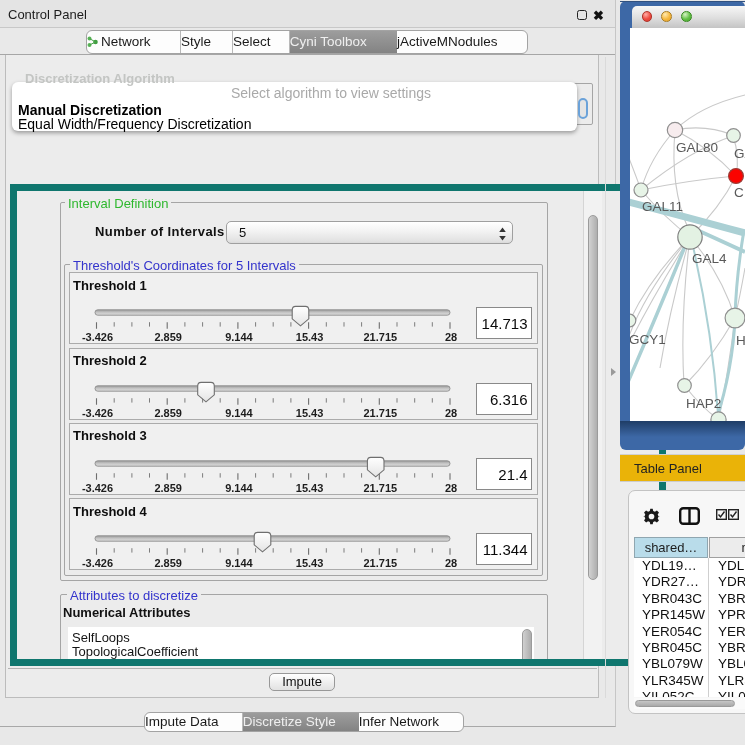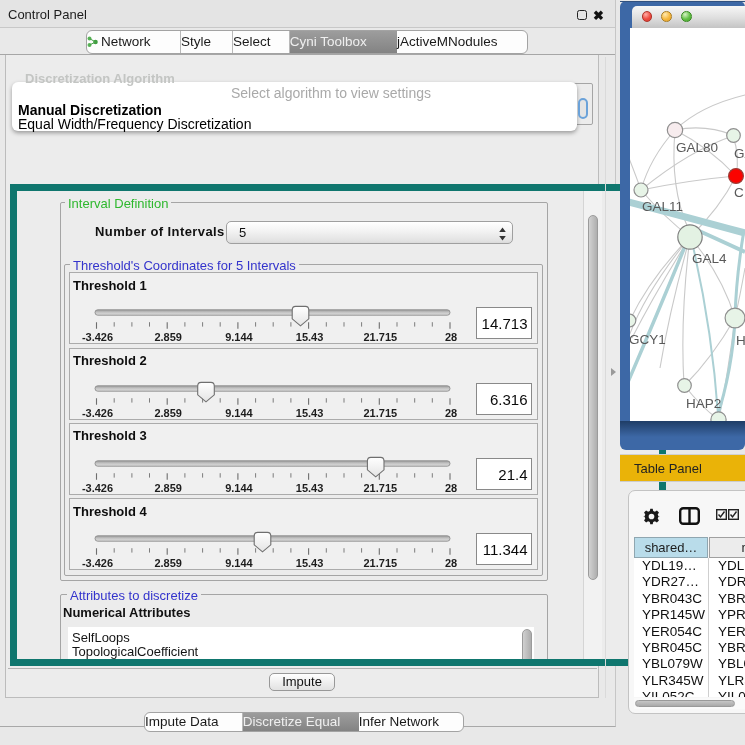--- a/index.html
+++ b/index.html
@@ -213,21 +213,21 @@
             <circle cx="8.5" cy="6" r="2.3" fill="#3f9e3f"></circle>
             <path d="M2.5 2.5 L8.5 6 L2.5 9" stroke="#4aa24a" stroke-width="1" fill="none"></path>
           </svg>Network</div>
     <div class="s" style="width:52px;">Style</div>
     <div class="s" style="width:56.7px;">Select</div>
     <div class="s sel" style="width:107.3px;">Cyni Toolbox</div>
     <div class="s" style="width:130px;">jActiveMNodules</div>
   </div>
   <div class="seg" id="botseg">
     <div class="s" style="width:97.8px;">Impute Data</div>
-    <div class="s sel" style="width:116px;">Discretize Equal</div>
+    <div class="s sel" style="width:116px;">Discretize Style</div>
     <div class="s" style="width:104.2px;">Infer Network</div>
   </div>
   <div id="outln"></div>
   <div id="chev"></div>
 </div>
 <div id="nwin">
   <div class="topline"></div>
   <div id="ntbar">
         <div class="tlb" id="tlr"></div>
         <div class="tlb" id="tly"></div>

